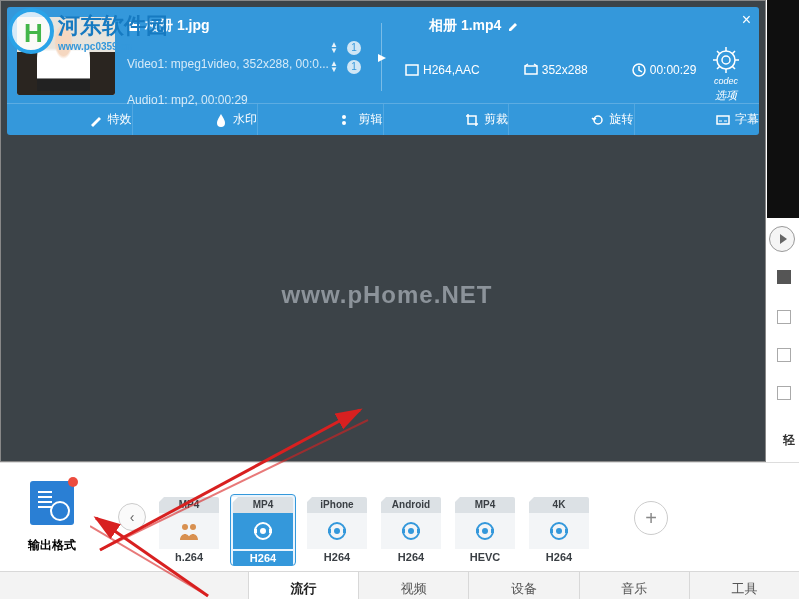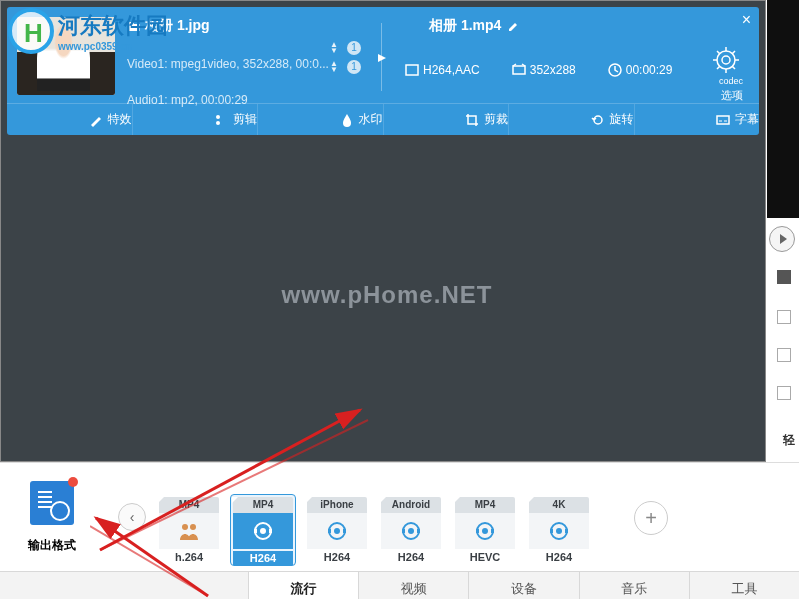--- a/index.html
+++ b/index.html
@@ -17,25 +17,25 @@
 .src-title { font-size: 14px; font-weight: bold; display: flex; align-items: center; gap: 4px; }
 .src-title svg { width: 14px; height: 14px; fill: #fff; }
 .info-line { margin-top: 22px; color: #d5eaf8; font-size: 12px; }
 
 .divider-v { position: absolute; left: 374px; top: 16px; bottom: 44px; width: 1px; background: rgba(255,255,255,.35); }
 .arrow-r { position: absolute; left: 369px; top: 45px; width: 12px; height: 12px; }
 
 .dst-info { position: absolute; left: 398px; top: 10px; margin-left: 24px; }
 .dst-title { font-size: 14px; font-weight: bold; display: flex; align-items: center; gap: 6px; }
 .dst-title svg { width: 14px; height: 14px; fill: #fff; }
-.dst-row { position: absolute; left: 398px; top: 56px; display: flex; gap: 32px; font-size: 12px; }
+.dst-row { position: absolute; left: 398px; top: 56px; display: flex; gap: 44px; font-size: 12px; }
 .dst-cell { display: flex; align-items: center; gap: 4px; }
 .dst-cell svg { width: 14px; height: 14px; fill: none; stroke: #fff; stroke-width: 1.5; }
 
-.codec-gear { position: absolute; right: 16px; top: 36px; text-align: right; cursor: pointer; }
+.codec-gear { position: absolute; right: 16px; top: 36px; text-align: center; cursor: pointer; font-style: italic; }
 .codec-gear svg { width: 34px; height: 34px; stroke: #fff; fill: none; stroke-width: 1.5; }
 .codec-gear .lbl { font-size: 11px; margin-top: 2px; }
 
 .spinbtn { position: absolute; left: 322px; display: flex; flex-direction: column; }
 .spinbtn .sp { width: 10px; height: 6px; color: #e8f3fa; font-size: 8px; line-height: 6px; text-align: center; }
 .spinbadge { position: absolute; left: 340px; width: 14px; height: 14px; border-radius: 7px; background: #d0e6f5; color: #3498db; font-size: 10px; text-align: center; line-height: 14px; }
 
 .toolbar { position: absolute; left: 0; bottom: 0; right: 0; height: 32px; display: flex; border-top: 1px solid rgba(255,255,255,.2); }
 .tool { flex: 1; display: flex; align-items: center; justify-content: flex-end; gap: 5px; font-size: 12px; cursor: pointer; border-right: 1px solid rgba(255,255,255,.15); }
 .tool:last-child { border-right: none; }
@@ -179,31 +179,31 @@
 
     <div class="toolbar">
       <div class="tool">
           <svg>
             <path d="M2 12L10 4l2 2L4 14z"></path>
           </svg>
           <span>特效</span>
         </div>
       <div class="tool">
           <svg>
+            <path d="M7 1C4 6 3 8 3 10a4 4 0 008 0c0-2-1-4-4-9z"></path>
+          </svg>
+          <span>水印</span>
+        </div>
+      <div class="tool">
+          <svg>
             <circle cx="4" cy="4" r="2"></circle>
             <circle cx="4" cy="10" r="2"></circle>
             <path d="M6 5l7 6M6 9l7-6"></path>
           </svg>
           <span>剪辑</span>
-        </div>
-      <div class="tool">
-          <svg>
-            <path d="M7 1C4 6 3 8 3 10a4 4 0 008 0c0-2-1-4-4-9z"></path>
-          </svg>
-          <span>水印</span>
         </div>
       <div class="tool">
           <svg>
             <path d="M3 1v10h10M1 3h10v10" fill="none" stroke="#fff" stroke-width="1.5"></path>
           </svg>
           <span>剪裁</span>
         </div>
       <div class="tool">
           <svg>
             <path d="M3 7a4 4 0 108 0 4 4 0 00-8 0M3 7l-2-2M3 7l2-2" fill="none" stroke="#fff" stroke-width="1.5"></path>

